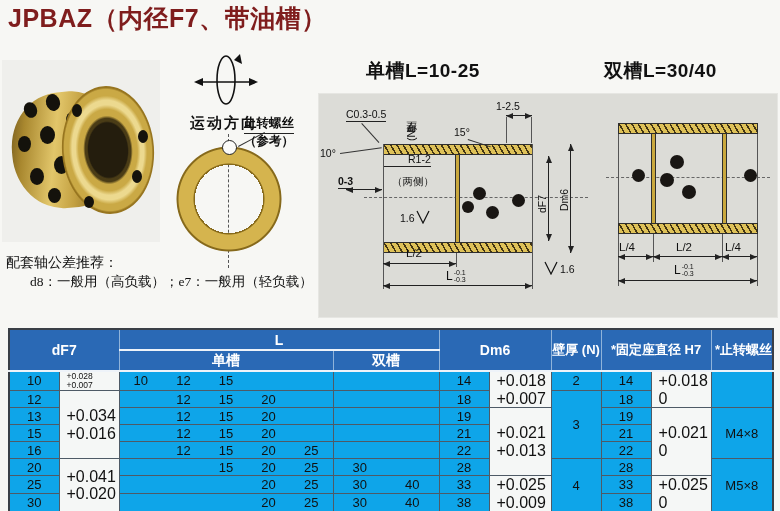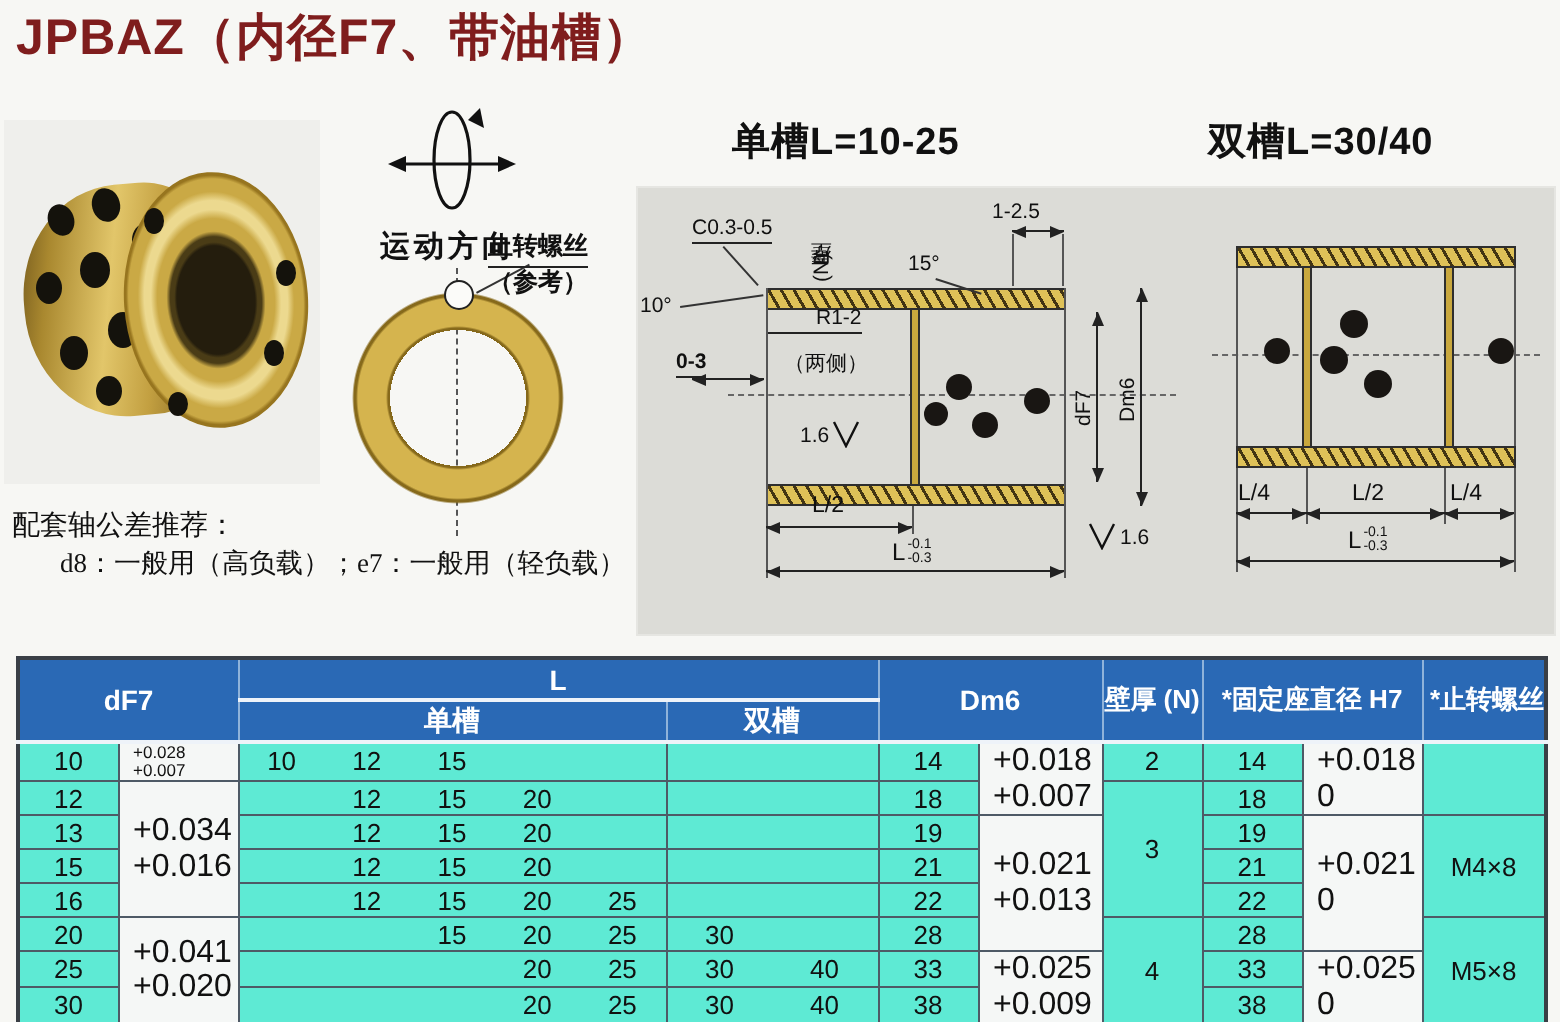--- a/index.html
+++ b/index.html
@@ -47,21 +47,21 @@
   .lbl{position:absolute;font-size:10.5px;white-space:nowrap;color:#101010;}
   .lbl.u{border-bottom:1px solid #222;padding-bottom:1px;}
   .vlbl{position:absolute;writing-mode:vertical-rl;transform:rotate(180deg);font-size:10.5px;white-space:nowrap;}
   .ldim{display:inline-flex;align-items:center;font-size:12px;}
   .lstack{display:inline-flex;flex-direction:column;font-size:7px;line-height:1.05;font-style:normal;margin-left:1px;}
   .lstack i{font-style:normal;}
   .rough{position:absolute;display:flex;align-items:flex-end;gap:1px;font-size:10.5px;}
   
   table.spec{position:absolute;left:8px;top:328px;width:764px;border-collapse:collapse;table-layout:fixed;border:2px solid #3a3f46;}
   .spec th{background:#2a69b5;color:#fff;font-size:14px;font-weight:bold;border:1px solid #8fb3da;border-bottom:2px solid #eef3f9;height:19px;padding:0;}
-  .spec td{border:1px solid #4e5a66;background:#5eead4;font-size:13px;text-align:center;height:16px;padding:0;line-height:1;overflow:hidden;}
+  .spec td{border:1px solid #4e5a66;background:#0ea5e9;font-size:13px;text-align:center;height:16px;padding:0;line-height:1;overflow:hidden;}
   .spec td.tol{background:#f5f7f6;text-align:left;padding-left:7px;font-size:16px;line-height:1.1;}
   .spec td.tol.small{font-size:8.5px;line-height:1.05;}
   .lspans{display:flex;width:100%;}
   .lspans span{flex:1;text-align:center;}
 </style>
 </head>
 <body>
 
 <div class="title">JPBAZ（内径F7、带油槽）</div>
 

